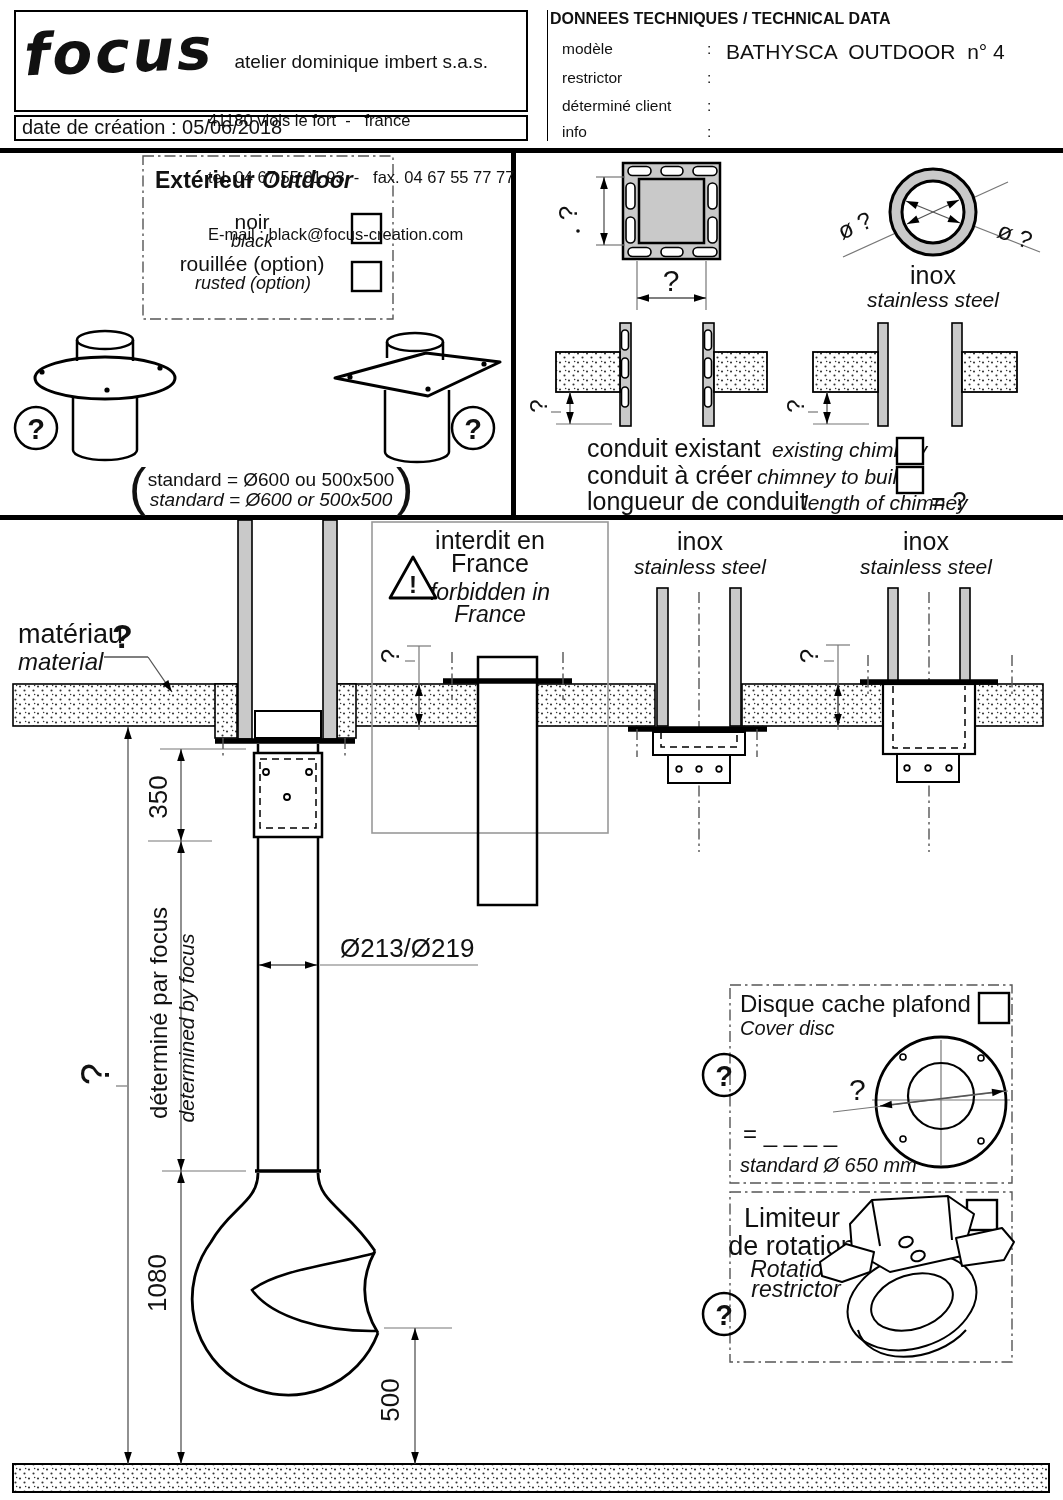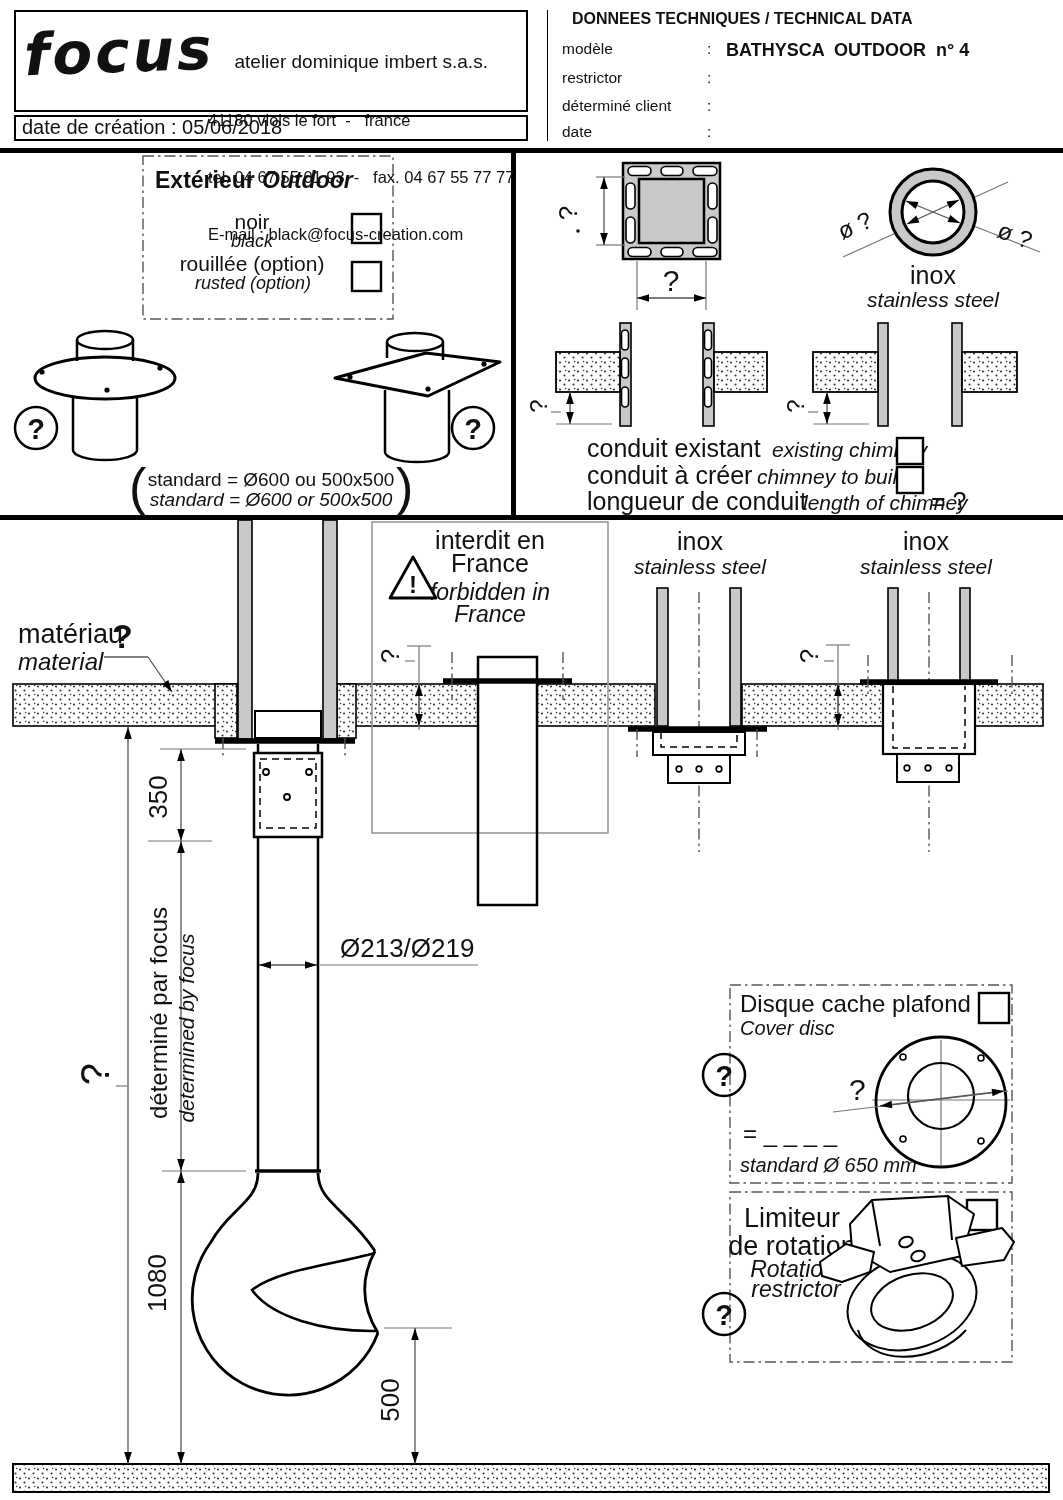--- a/index.html
+++ b/index.html
@@ -33,24 +33,24 @@
   
   .logo-box{left:14px;top:10px;width:514px;height:102px;border:2px solid #000;box-sizing:border-box;}
   .logo-word{left:24px;top:18px;font-size:58px;font-weight:bold;font-style:italic;
              letter-spacing:3px;transform:rotate(-2deg);font-family:"DejaVu Sans",sans-serif;}
   .company{left:208px;top:13px;line-height:1.18;white-space:pre;}
   .company .l1{font-size:19px;text-align:center;}
   .company .l2{font-size:16.5px;}
   .date-box{left:14px;top:115px;width:514px;height:26px;border:2px solid #000;box-sizing:border-box;}
   .date-text{left:22px;top:116px;font-size:20px;white-space:pre;}
   .vline{left:547px;top:10px;width:0;height:131px;border-left:1.5px solid #000;}
-  .tech-title{left:572px;top:10px;font-size:16px;font-weight:bold;}
+  .tech-title{left:550px;top:10px;font-size:16px;font-weight:bold;}
   .frow-label{left:562px;font-size:15.5px;}
   .frow-sep{left:707px;font-size:15.5px;}
-  .frow-val{left:726px;font-size:18px;font-weight:bold;white-space:pre;}
+  .frow-val{left:726px;font-size:21px;font-weight:normal;white-space:pre;}
 </style>
 </head>
 <body>
 
 <div class="page">
 
 <svg width="1063" height="1500" viewBox="0 0 1063 1500">
   <defs>
     <pattern id="stip" width="9" height="9" patternUnits="userSpaceOnUse">
       <rect width="9" height="9" fill="#fff"></rect>
@@ -408,17 +408,17 @@
   <div class="abs frow-val" style="top:40px">BATHYSCA  OUTDOOR  n° 4</div>
 
   <div class="abs frow-label" style="top:69px">restrictor</div>
   <div class="abs frow-sep" style="top:69px">:</div>
   <div class="abs frow-val" style="top:69px"></div>
 
   <div class="abs frow-label" style="top:97px">déterminé client</div>
   <div class="abs frow-sep" style="top:97px">:</div>
   <div class="abs frow-val" style="top:97px"></div>
 
-  <div class="abs frow-label" style="top:123px">date</div>
+  <div class="abs frow-label" style="top:123px">info</div>
   <div class="abs frow-sep" style="top:123px">:</div>
   <div class="abs frow-val" style="top:123px"></div>
 
 </div>
 
 </body></html>

